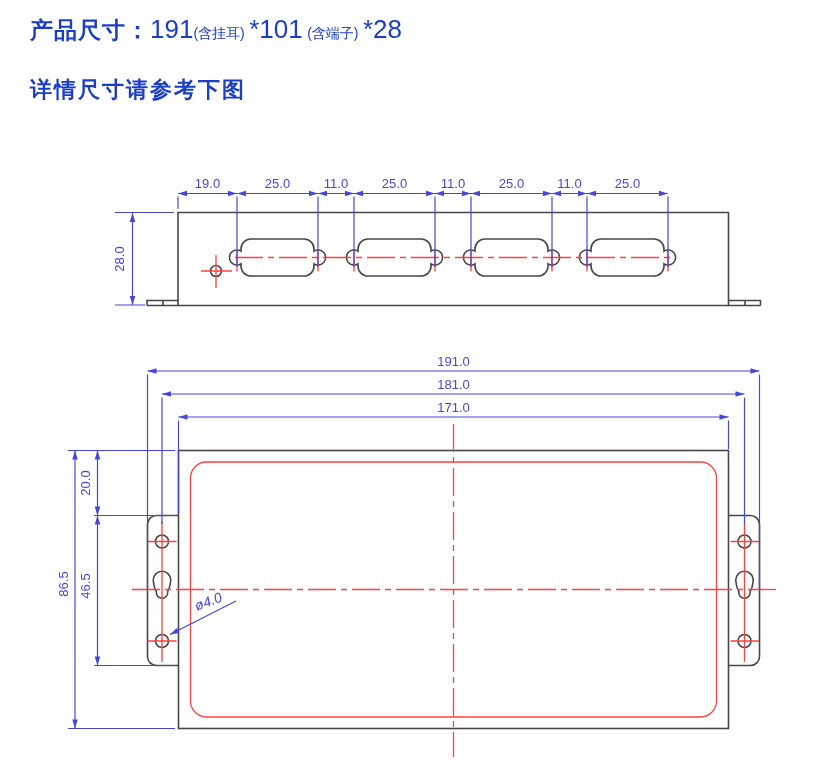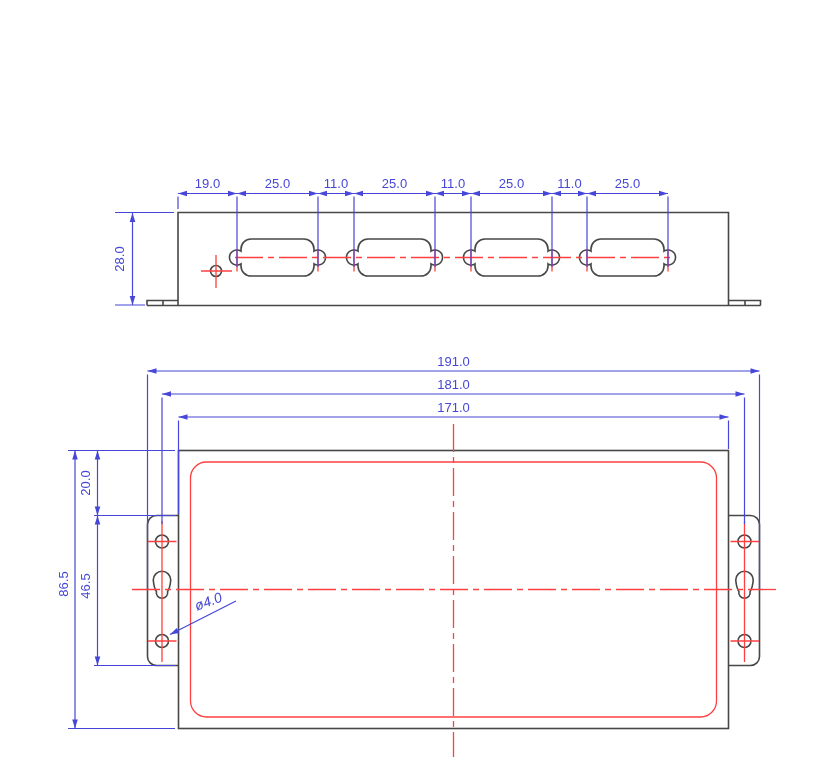--- a/index.html
+++ b/index.html
@@ -28,20 +28,22 @@
   .rd-cl{stroke-dasharray:28 5 6 5;}
   .bl{stroke:var(--dimension_blue);stroke-width:1.2;fill:none;}
   .dimtxt{fill:var(--dimension_blue);font-size:13px;font-family:"Liberation Sans",sans-serif;text-anchor:middle;}
   .dimtxt-i{font-style:italic;font-size:14px;}
   .arrowhead{fill:var(--dimension_blue);}
 </style>
 </head>
 <body>
 
 <div class="header">
+  <div class="h-line1"><span class="h-prefix">产品尺寸：</span><span class="h-big">191</span><span class="h-small">(含挂耳)</span> <span class="h-big">*101</span> <span class="h-small">(含端子)</span> <span class="h-big">*28</span></div>
+  <div class="h-line2">详情尺寸请参考下图</div>
 </div>
 
 <svg width="820" height="770" viewBox="0 0 820 770">
   <defs>
     <marker id="arr" markerUnits="userSpaceOnUse" markerWidth="12" markerHeight="8" viewBox="-10 -4 11 8" refX="0" refY="0" orient="auto-start-reverse">
       <path class="arrowhead" d="M0,0 L-9,-2.8 L-9,2.8 Z"></path>
     </marker>
   </defs>
 
   <g>

